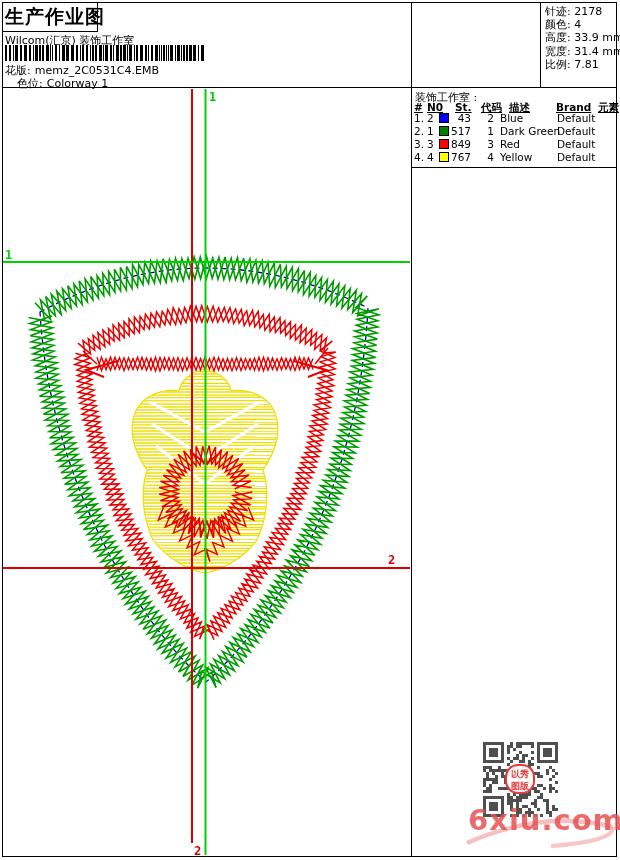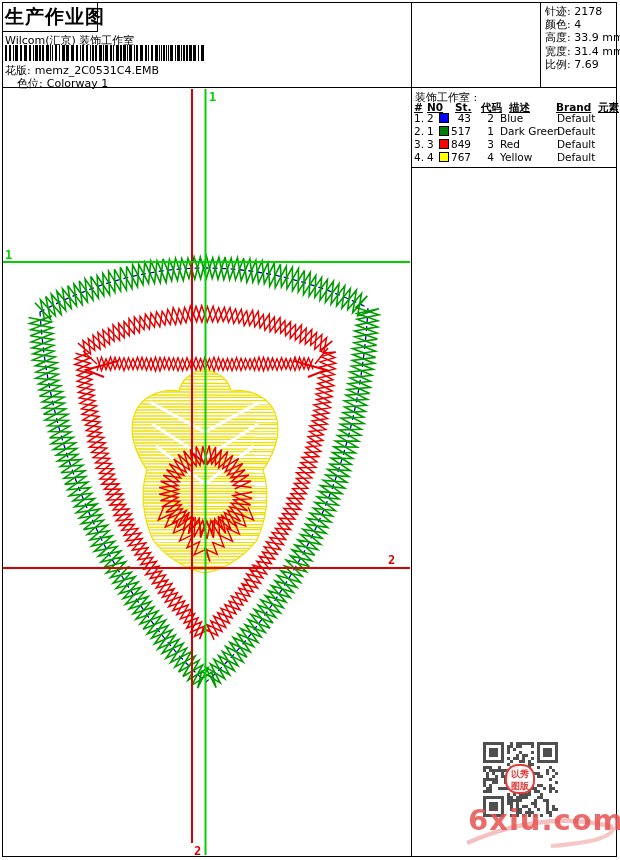--- a/index.html
+++ b/index.html
@@ -121,21 +121,21 @@
   </div>
   <div class="abs meta-line" id="colorway-line">
     <span class="lbl">色位:</span><span>Colorway 1</span>
   </div>
 
   <div class="abs" id="stats">
     <div><span>针迹:</span> <span>2178</span></div>
     <div><span>颜色:</span> <span>4</span></div>
     <div><span>高度:</span> <span>33.9 mm</span></div>
     <div><span>宽度:</span> <span>31.4 mm</span></div>
-    <div><span>比例:</span> <span>7.69</span></div>
+    <div><span>比例:</span> <span>7.81</span></div>
   </div>
 
   <div class="abs" id="seq-title">装饰工作室 :</div>
   <div class="abs" id="seq-header">
     <span class="hc1">#</span>
     <span class="hc2">N0</span>
     <span class="hc3">St.</span>
     <span class="hc4">代码</span>
     <span class="hc5">描述</span>
     <span class="hc6">Brand</span>

